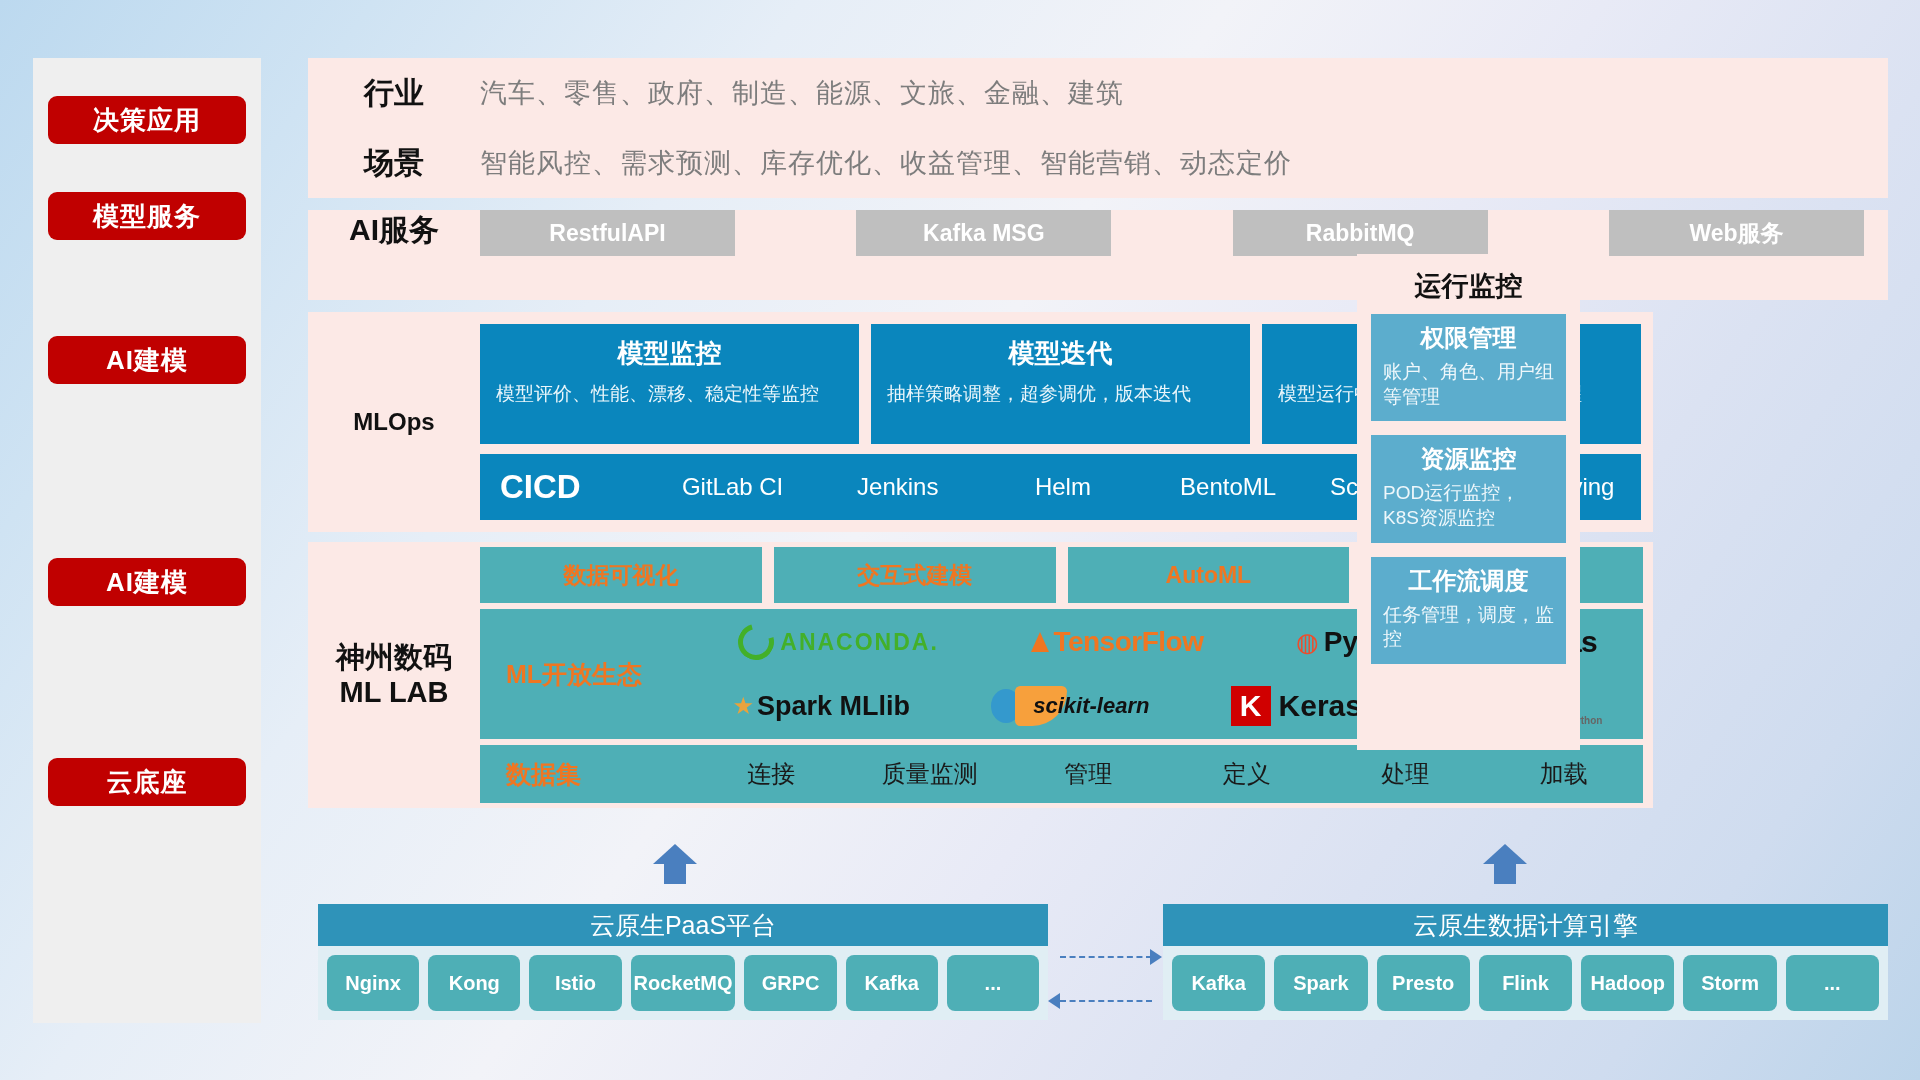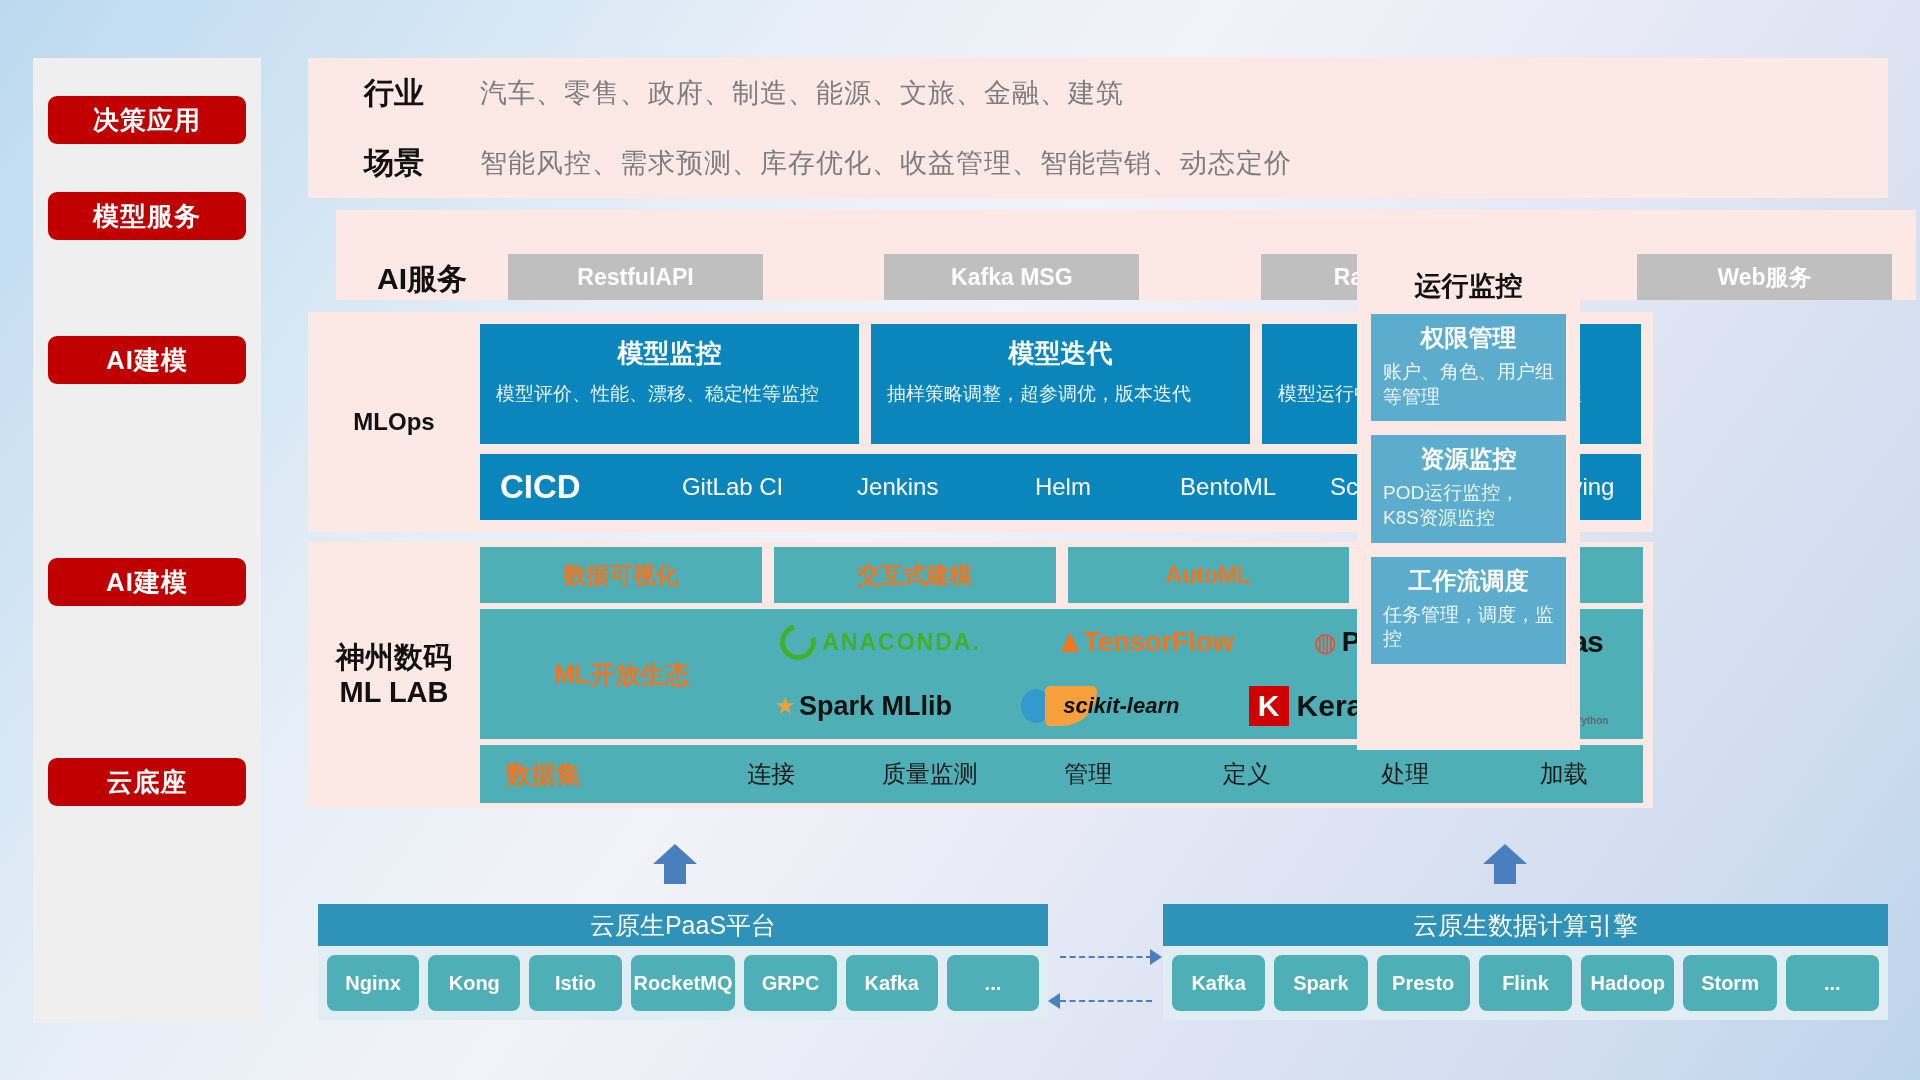--- a/index.html
+++ b/index.html
@@ -26,21 +26,21 @@
 
   .band{background:#fce9e6;}
 
   
   .b1{position:absolute;left:0;top:0;width:1580px;height:140px;padding:0;}
   .b1 .line{display:flex;align-items:center;height:70px;}
   .b1 .k{width:172px;text-align:center;font-size:30px;font-weight:bold;color:#111;}
   .b1 .v{font-size:27px;color:#7d7d7d;letter-spacing:1px;}
 
   
-  .b2{position:absolute;left:0;top:152px;width:1580px;height:90px;display:flex;align-items:flex-end;margin-left:28px;}
+  .b2{position:absolute;left:0;top:152px;width:1580px;height:90px;display:flex;align-items:flex-start;}
   .b2 .k{width:172px;text-align:center;font-size:30px;font-weight:bold;color:#111;}
   .b2 .chips{flex:1;display:flex;gap:0;justify-content:space-between;padding-right:24px;}
   .svc-chip{
     width:255px;height:46px;background:#bfbfbf;color:#fff;
     display:flex;align-items:center;justify-content:center;
     font-size:23px;font-weight:bold;
   }
 
   
   .b3{position:absolute;left:0;top:254px;width:1345px;height:220px;display:flex;align-items:center;}
@@ -64,21 +64,21 @@
   .b4 .k{width:172px;text-align:center;font-size:29px;font-weight:bold;color:#111;line-height:1.22;}
   .b4 .inner{flex:1;padding-right:10px;}
   .tools-row{display:flex;gap:12px;}
   .tool-chip{
     flex:1;height:56px;background:#4eafb6;color:#ef7622;font-weight:bold;font-size:23px;
     display:flex;align-items:center;justify-content:center;
   }
   .eco{
     margin-top:6px;background:#4eafb6;height:130px;display:flex;align-items:center;padding-left:26px;box-sizing:border-box;
   }
-  .eco-title{color:#ef7622;font-weight:bold;font-size:25px;width:186px;flex:0 0 auto;margin-left:48px;}
+  .eco-title{color:#ef7622;font-weight:bold;font-size:25px;width:186px;flex:0 0 auto;}
   .eco-logos{flex:1;display:flex;flex-direction:column;justify-content:center;gap:2px;}
   .logo-line{display:flex;align-items:center;justify-content:space-around;height:62px;}
   .ds-row{
     margin-top:6px;background:#4eafb6;height:58px;display:flex;align-items:center;padding-left:26px;box-sizing:border-box;
   }
   .ds-title{color:#ef7622;font-weight:bold;font-size:25px;width:186px;flex:0 0 auto;}
   .ds-item{flex:1;text-align:center;font-size:24px;color:#1a1a1a;}
 
   
   .rpanel{position:absolute;left:1357px;top:254px;width:223px;height:496px;background:#fce9e6;}

